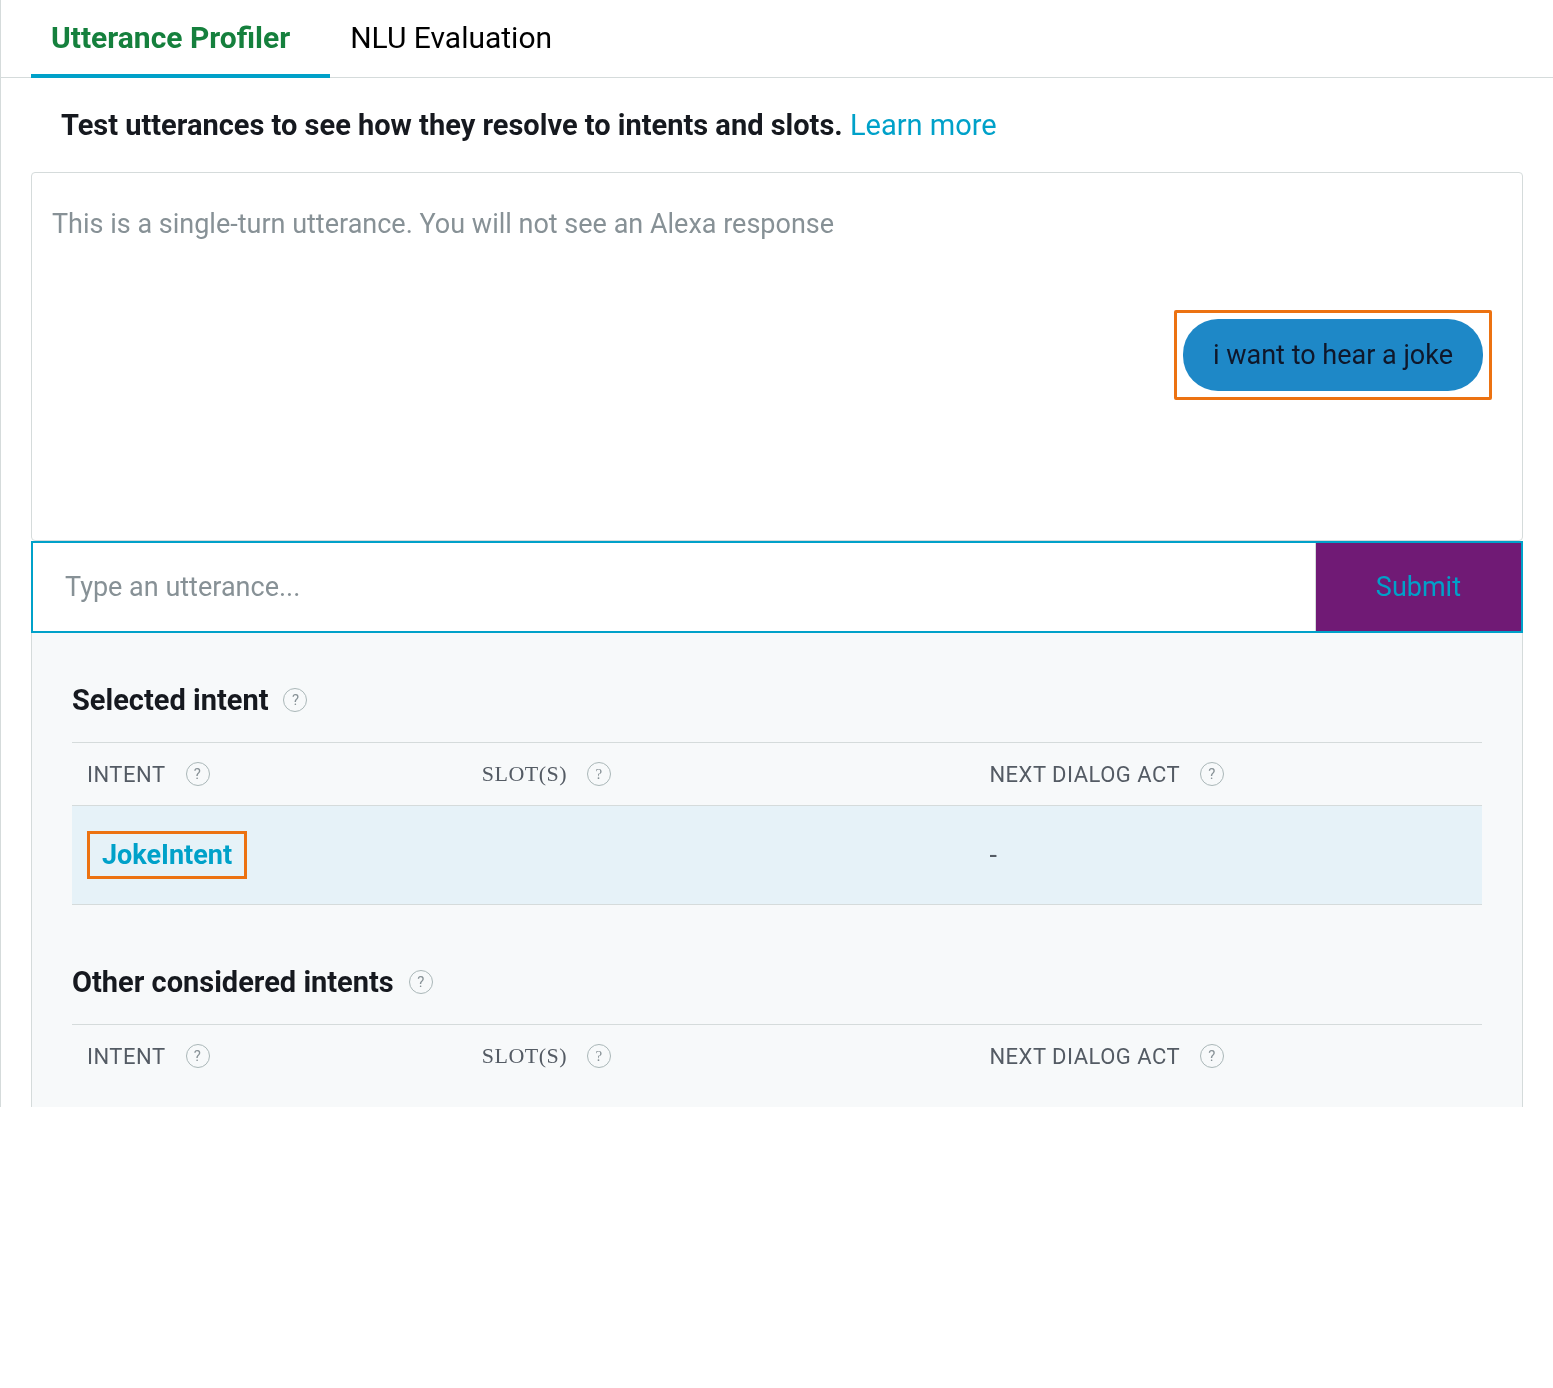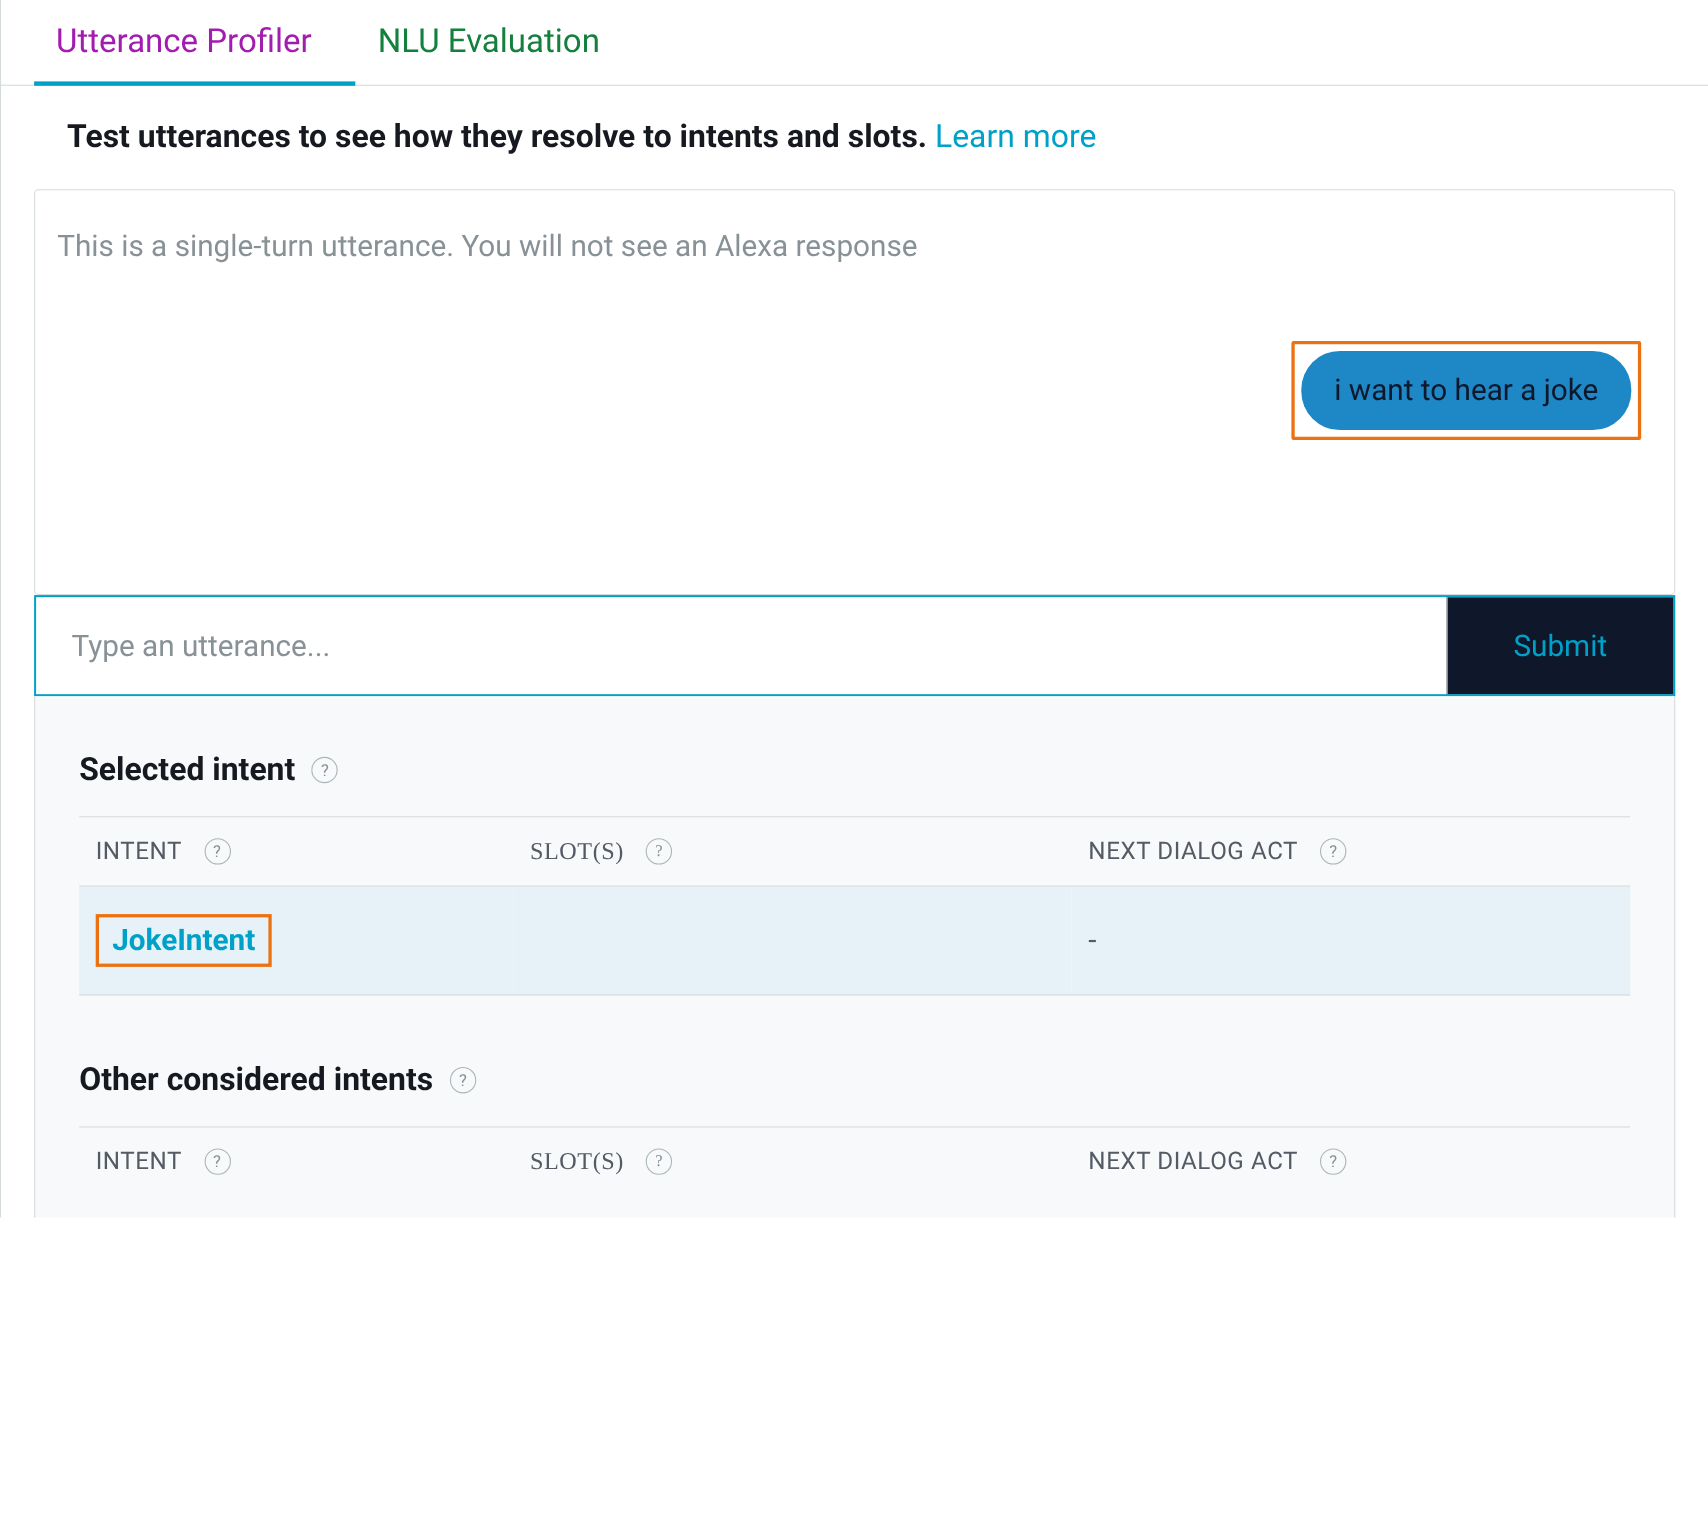--- a/index.html
+++ b/index.html
@@ -19,27 +19,27 @@
     }
     .tabs {
       display: flex;
       border-bottom: 1px solid #d5dbdb;
       padding-left: 30px;
     }
     .tab {
       padding: 20px 40px 22px 20px;
       font-size: 30px;
       font-weight: 400;
+      color: #000000;
+      cursor: pointer;
+      position: relative;
+    }
+    .tab.active {
+      font-weight: 700;
       color: #15803d;
-      cursor: pointer;
-      position: relative;
-    }
-    .tab.active {
-      font-weight: 400;
-      color: #a21caf;
     }
     .tab.active::after {
       content: "";
       position: absolute;
       bottom: -1px;
       left: 0;
       right: 0;
       height: 4px;
       background: #00a1c9;
     }
@@ -99,21 +99,21 @@
       padding: 28px 32px;
       font-size: 27px;
       outline: none;
       color: #545b64;
       font-family: inherit;
     }
     .utterance-input::placeholder {
       color: #879196;
     }
     .submit-btn {
-      background: #0f172a;
+      background: #701a75;
       border: none;
       border-left: 1px solid #d5dbdb;
       padding: 0 60px;
       font-size: 27px;
       color: #00a1c9;
       cursor: pointer;
       font-family: inherit;
     }
     .results-panel {
       background: #f7f9fa;

